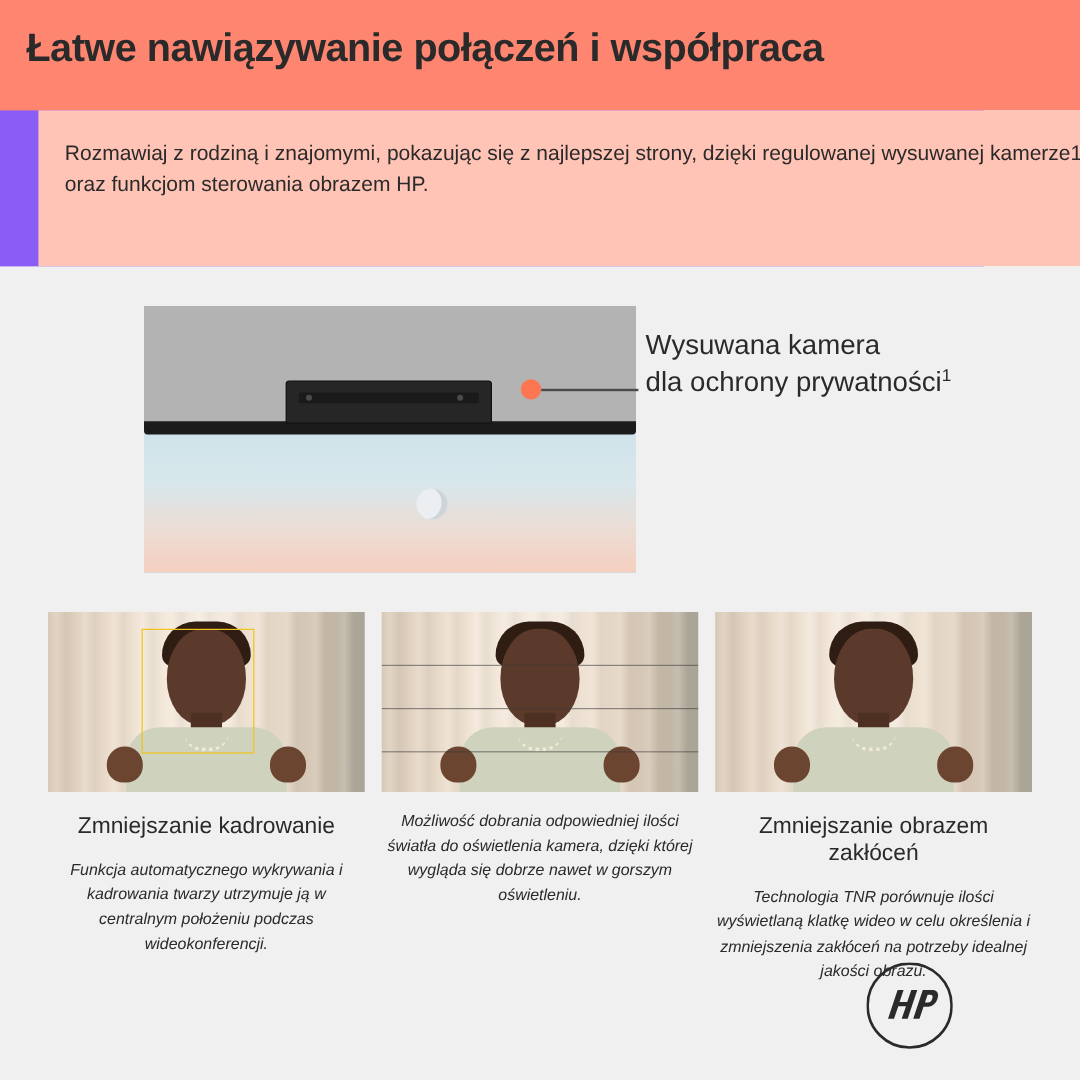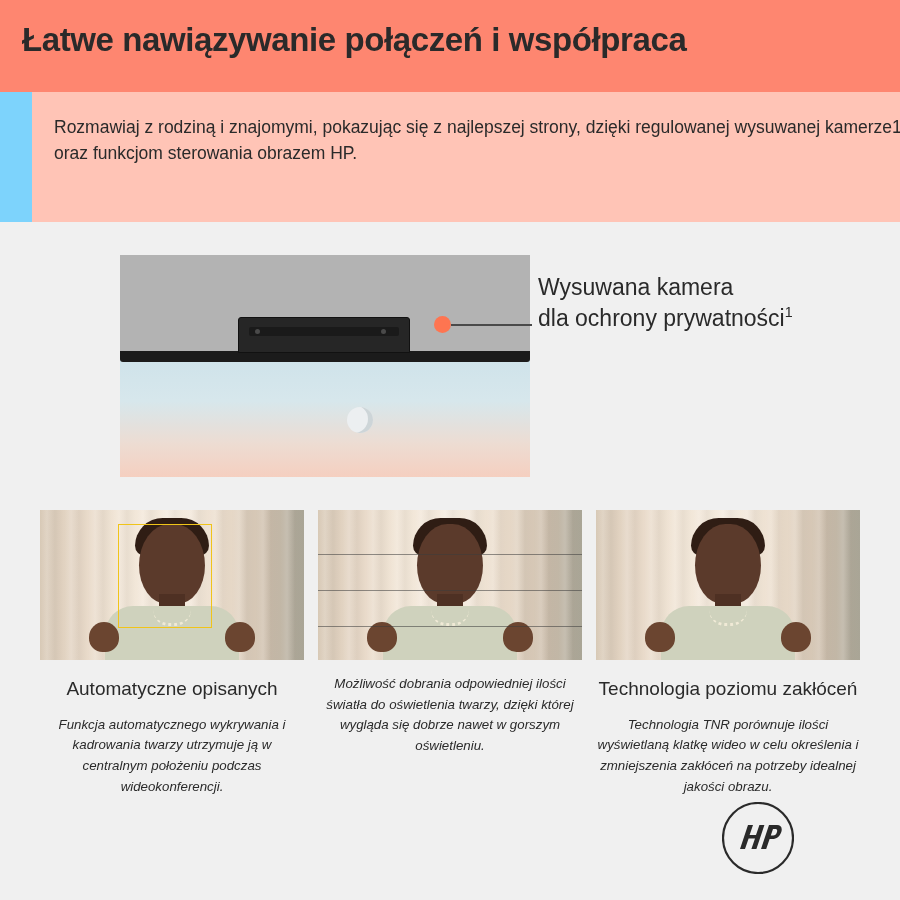--- a/index.html
+++ b/index.html
@@ -5,21 +5,21 @@
   * { box-sizing: border-box; margin: 0; padding: 0; }
   html, body {
     width: 900px; height: 900px;
     font-family: "Liberation Sans", sans-serif;
     background: #ffffff;
     overflow: hidden;
   }
   .page {
     position: relative;
     width: 820px; height: 900px;
-    background: #7dd3fc;
+    background: #8b5cf6;
   }
 
   
   .header-band {
     position: absolute;
     left: 0; top: 0;
     width: 900px; height: 92px;
     background: #fe8670;
   }
   .header-title {
@@ -327,59 +327,59 @@
           <div class="hair"></div>
           <div class="head"></div>
           <div class="neck"></div>
           <div class="body-top"></div>
           <div class="necklace"></div>
           <div class="hand l"></div>
           <div class="hand r"></div>
         </div>
         <div class="crop-box"></div>
       </div>
-      <div class="card-title">Automatyczne opisanych</div>
+      <div class="card-title">Zmniejszanie kadrowanie</div>
       <div class="card-body">Funkcja automatycznego wykrywania i kadrowania twarzy utrzymuje ją w centralnym położeniu podczas wideokonferencji.</div>
     </div>
 
     <div class="card c2">
       <div class="thumb">
         <div class="thumb-bg"></div>
         <div class="curtain-lines"></div>
         <div class="person">
           <div class="hair"></div>
           <div class="head"></div>
           <div class="neck"></div>
           <div class="body-top"></div>
           <div class="necklace"></div>
           <div class="hand l"></div>
           <div class="hand r"></div>
         </div>
         <div class="grid-h a"></div>
         <div class="grid-h b"></div>
         <div class="grid-h c"></div>
       </div>
-      <div class="card-body">Możliwość dobrania odpowiedniej ilości światła do oświetlenia twarzy, dzięki której wygląda się dobrze nawet w gorszym oświetleniu.</div>
+      <div class="card-body">Możliwość dobrania odpowiedniej ilości światła do oświetlenia kamera, dzięki której wygląda się dobrze nawet w gorszym oświetleniu.</div>
     </div>
 
     <div class="card c3">
       <div class="thumb">
         <div class="thumb-bg"></div>
         <div class="curtain-lines"></div>
         <div class="person">
           <div class="hair"></div>
           <div class="head"></div>
           <div class="neck"></div>
           <div class="body-top"></div>
           <div class="necklace"></div>
           <div class="hand l"></div>
           <div class="hand r"></div>
         </div>
       </div>
-      <div class="card-title">Technologia poziomu zakłóceń</div>
+      <div class="card-title">Zmniejszanie obrazem zakłóceń</div>
       <div class="card-body">Technologia TNR porównuje ilości wyświetlaną klatkę wideo w celu określenia i zmniejszenia zakłóceń na potrzeby idealnej jakości obrazu.</div>
     </div>
 
   </div>
 
 
   <div class="hp-logo">
     <svg width="72" height="72" viewBox="0 0 72 72" aria-hidden="true">
       <circle cx="36" cy="36" r="35" fill="none" stroke="#2a2a2a" stroke-width="2.2"></circle>
       <g fill="#2a2a2a">

